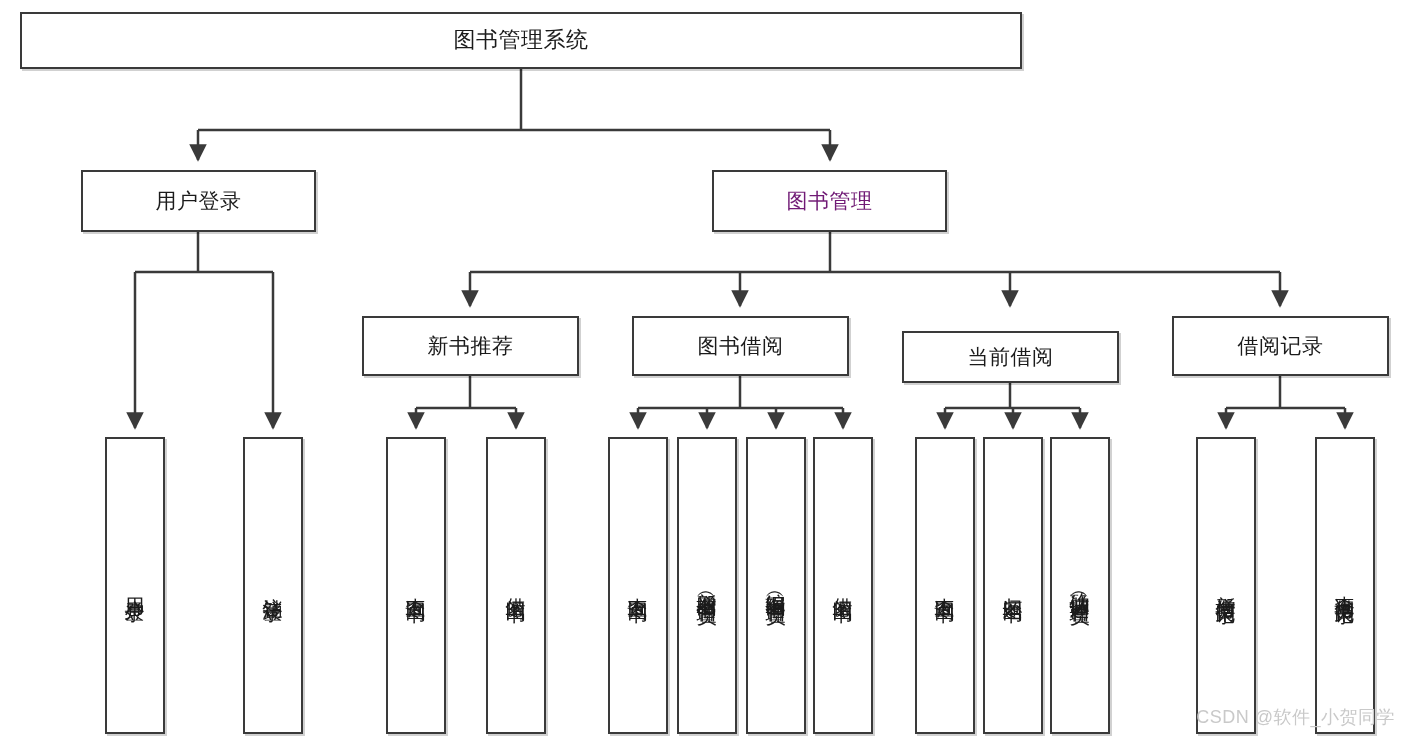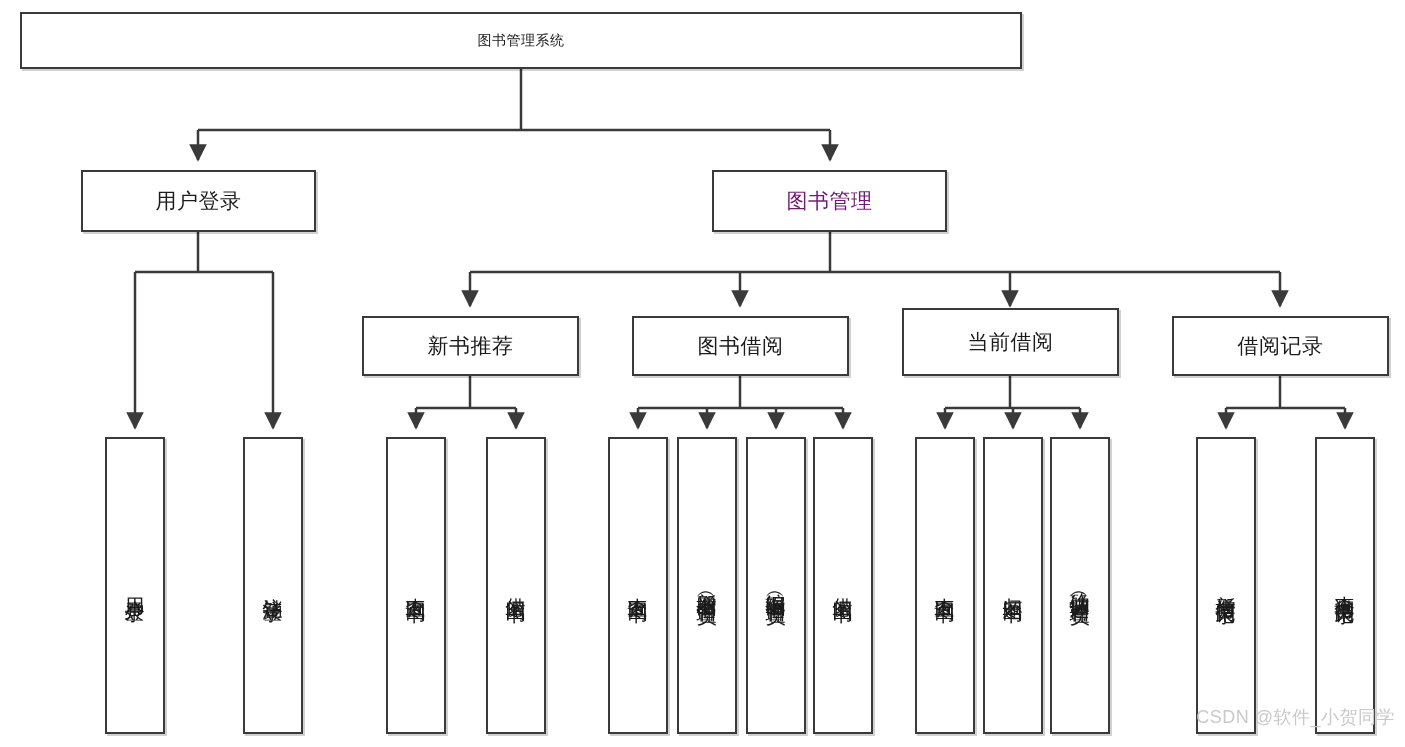--- a/index.html
+++ b/index.html
@@ -46,21 +46,21 @@
     white-space: nowrap;
   }
   .node-box.vertical .node-label {
     writing-mode: vertical-rl;
     text-orientation: upright;
     font-size: 20px;
     letter-spacing: 2px;
     line-height: 1.0;
     white-space: nowrap;
   }
-  .node-box.root .node-label { font-size: 14px; }
+  .node-box.root .node-label { font-size: 22px; }
   #watermark {
     position: absolute;
     right: 10px;
     bottom: 18px;
     font-size: 18px;
     color: #c9c9c9;
     letter-spacing: 0.5px;
     white-space: nowrap;
     user-select: none;
   }
@@ -130,21 +130,21 @@
   <div class="node-box" style="left: 712px; top: 170px; width: 235px; height: 62px; border-color: rgb(58, 58, 58); background: rgb(255, 255, 255);">
     <span class="node-label" style="color: #701a75;">图书管理</span>
   </div>
 
   <div class="node-box" style="left: 632px; top: 316px; width: 217px; height: 60px; border-color: rgb(58, 58, 58); background: rgb(255, 255, 255);">
     <span class="node-label" style="color: rgb(27, 27, 27);">图书借阅</span>
   </div>
   <div class="node-box" style="left: 362px; top: 316px; width: 217px; height: 60px; border-color: rgb(58, 58, 58); background: rgb(255, 255, 255);">
     <span class="node-label" style="color: rgb(27, 27, 27);">新书推荐</span>
   </div>
-  <div class="node-box" style="left: 902px; top: 308px; width: 217px; height: 68px; border-color: rgb(58, 58, 58); background: rgb(255, 255, 255);">
+  <div class="node-box" style="left: 902px; top: 331px; width: 217px; height: 52px; border-color: rgb(58, 58, 58); background: rgb(255, 255, 255);">
     <span class="node-label" style="color: rgb(27, 27, 27);">当前借阅</span>
   </div>
   <div class="node-box" style="left: 1172px; top: 316px; width: 217px; height: 60px; border-color: rgb(58, 58, 58); background: rgb(255, 255, 255);">
     <span class="node-label" style="color: rgb(27, 27, 27);">借阅记录</span>
   </div>
 
   <div class="node-box vertical" style="left: 105px; top: 437px; width: 60px; height: 297px; border-color: rgb(58, 58, 58); background: rgb(255, 255, 255);">
     <span class="node-label" style="color: rgb(27, 27, 27);">用户登录</span>
   </div>
   <div class="node-box vertical" style="left: 243px; top: 437px; width: 60px; height: 297px; border-color: rgb(58, 58, 58); background: rgb(255, 255, 255);">

